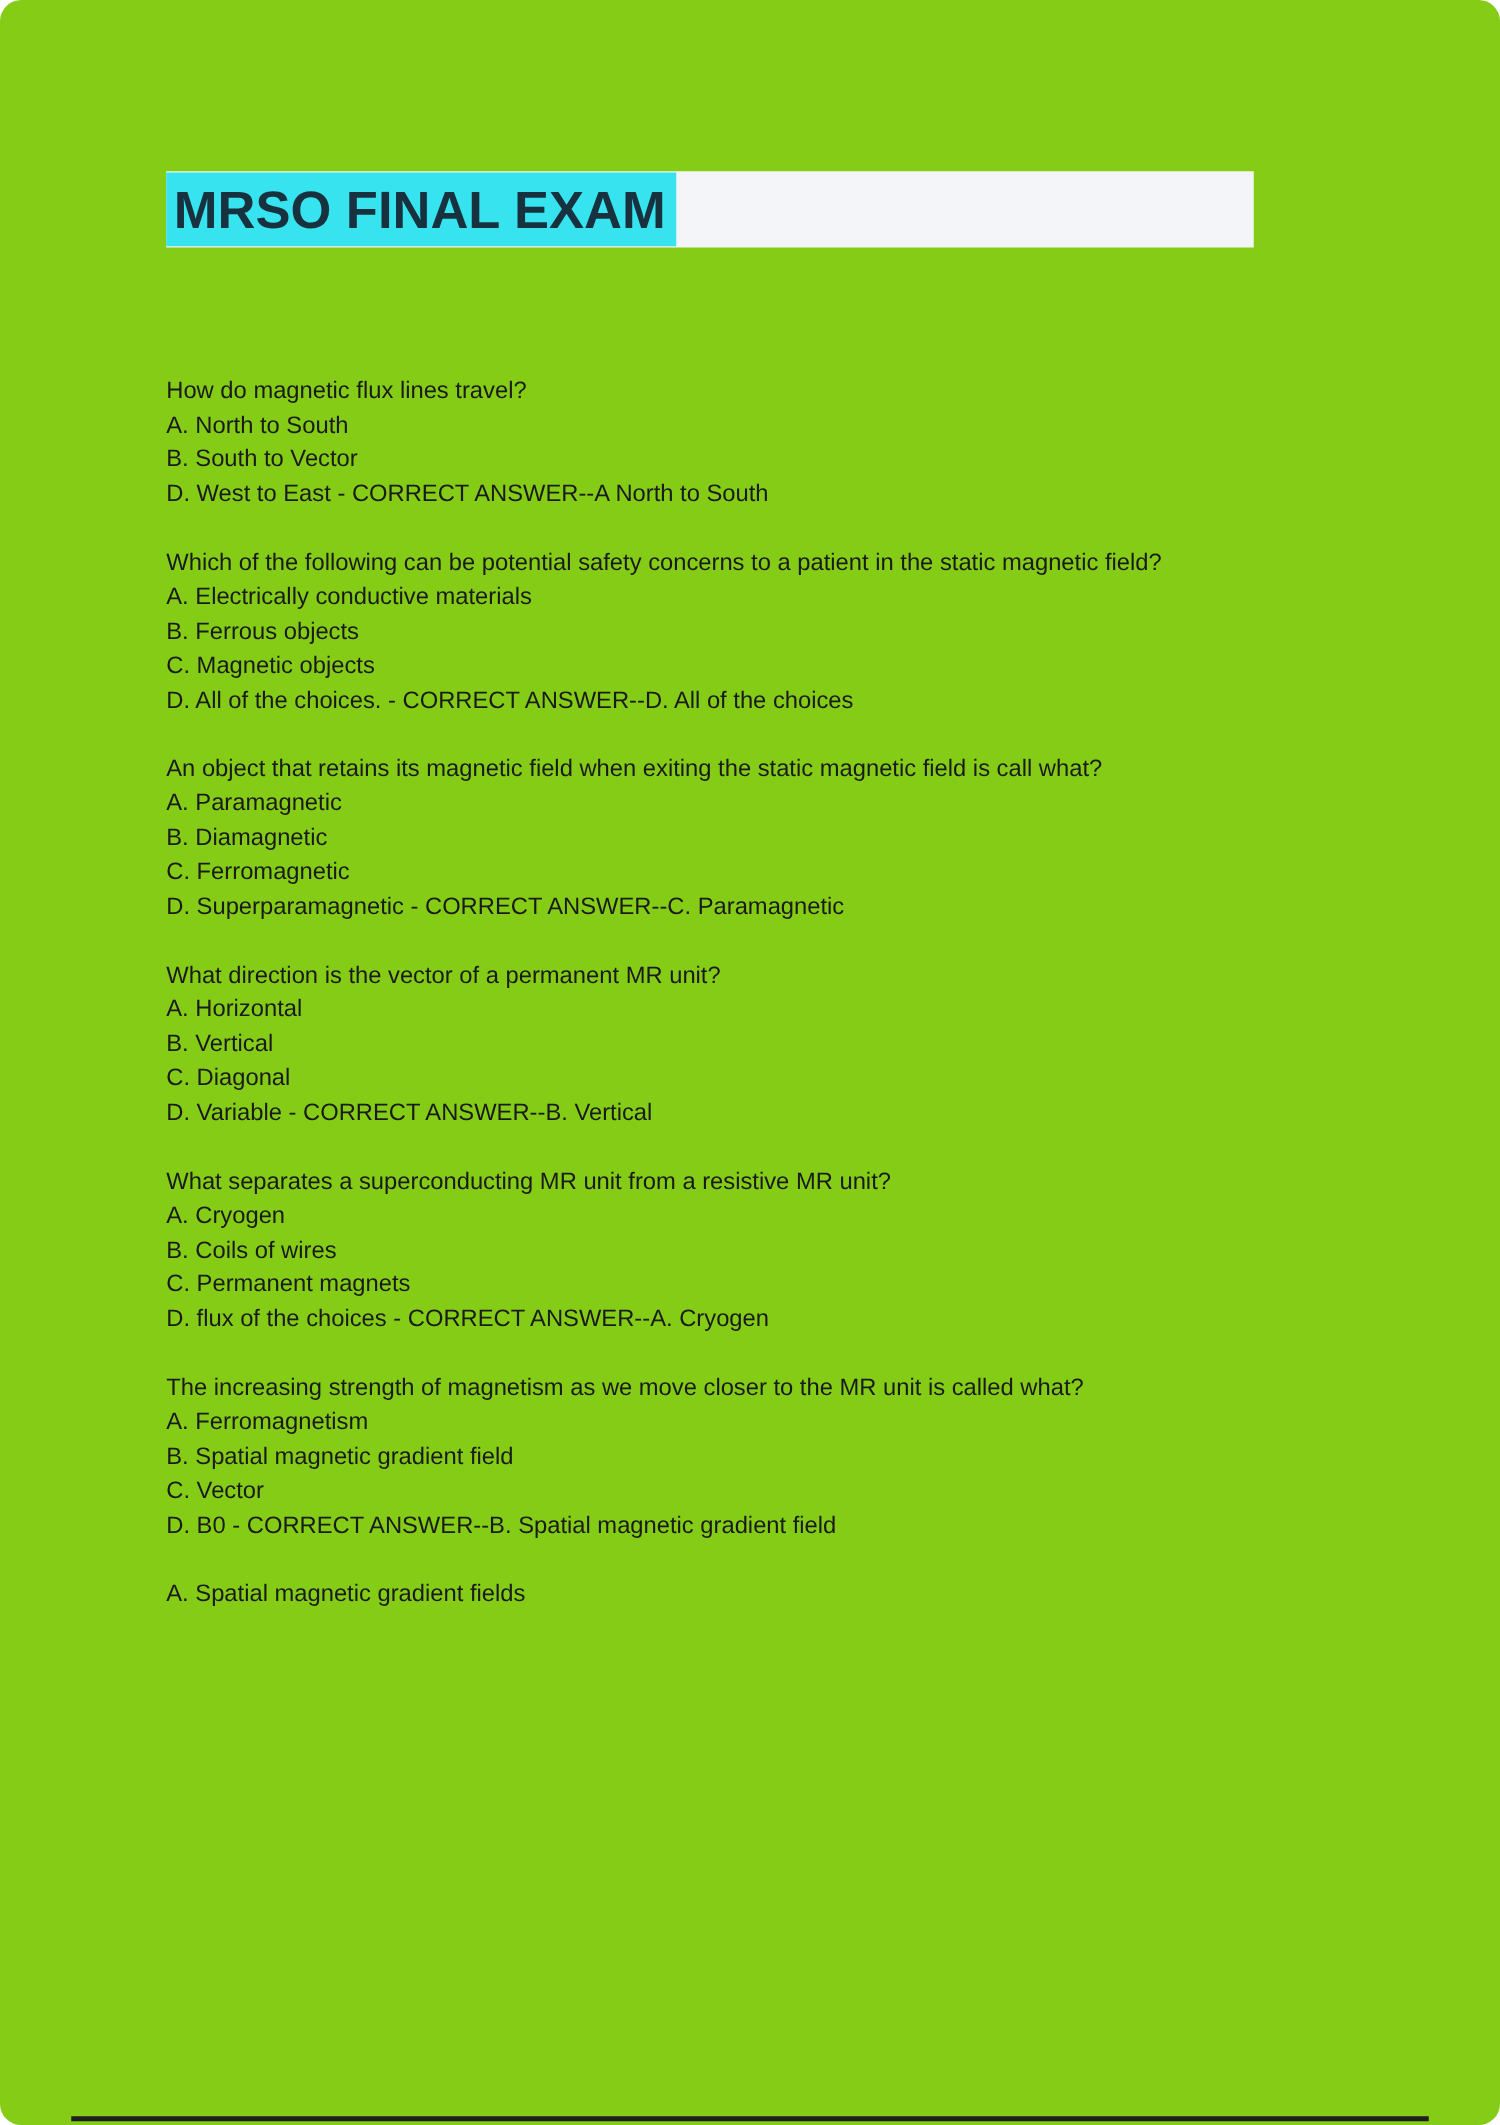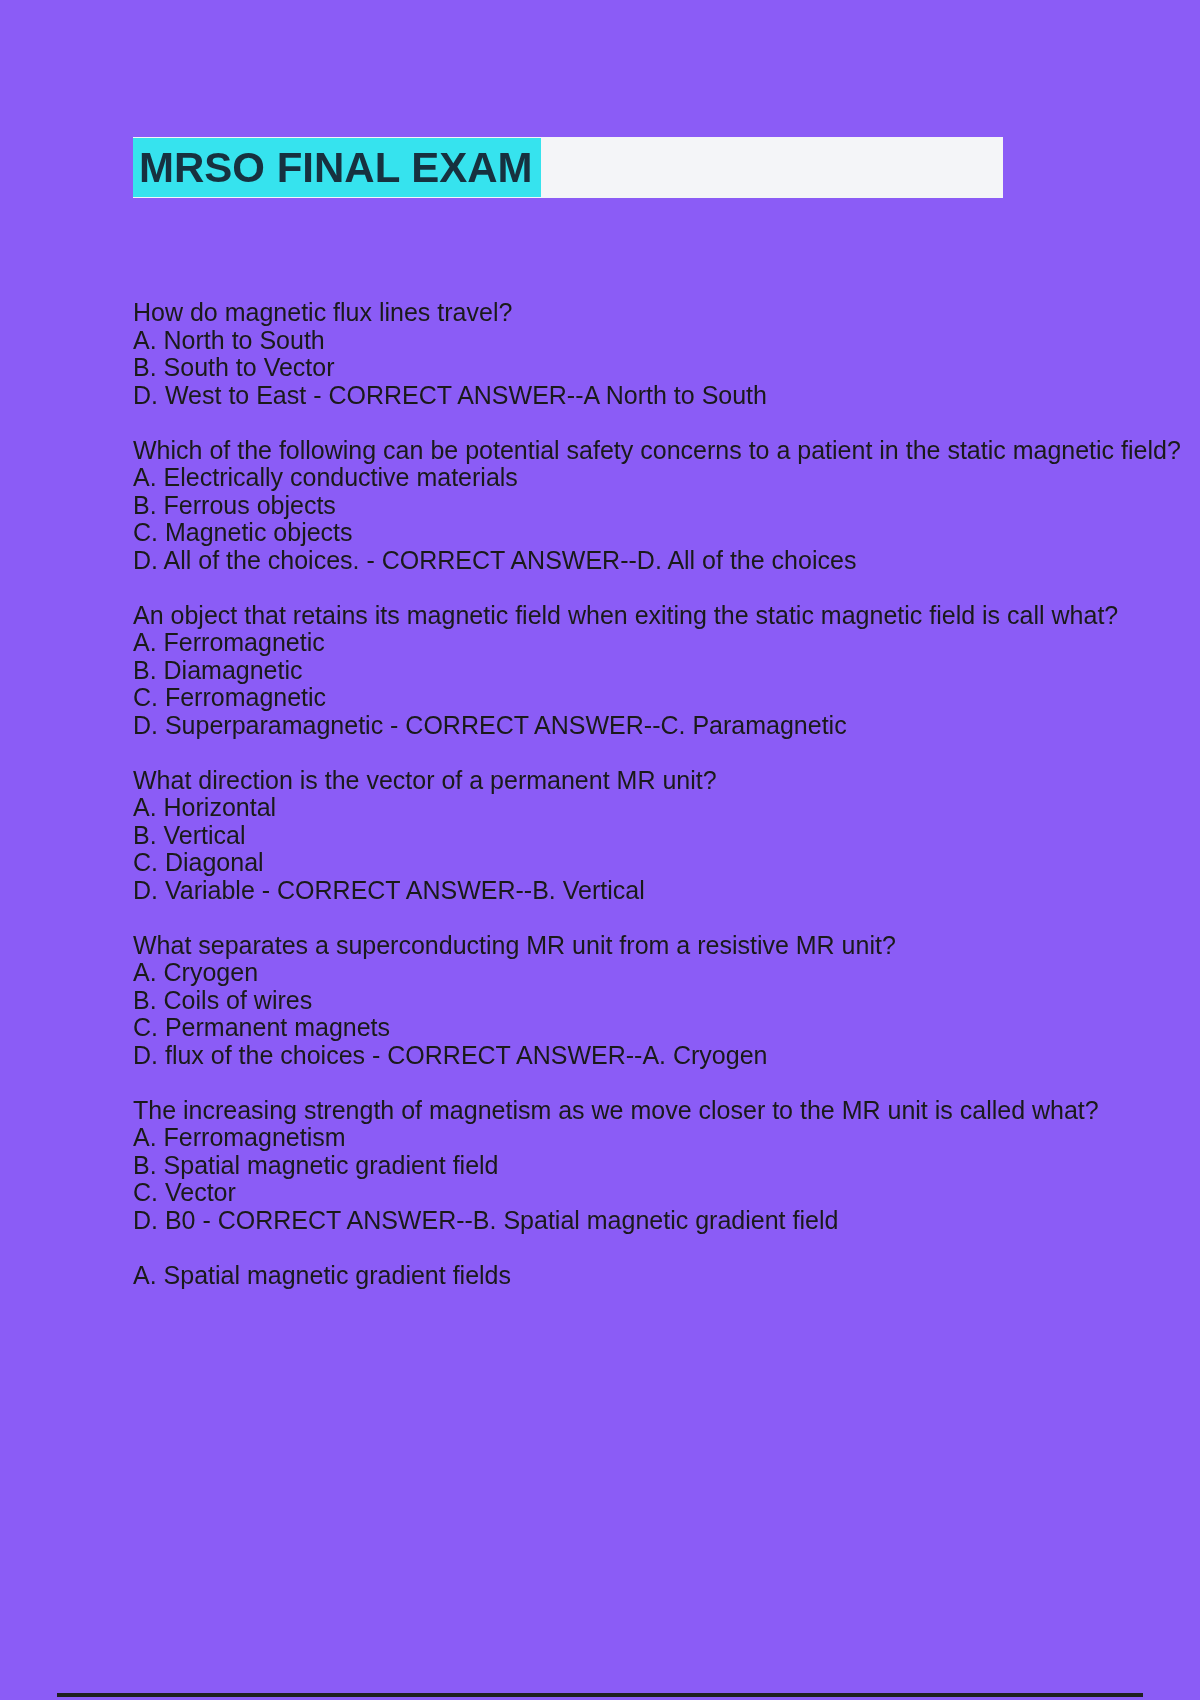--- a/index.html
+++ b/index.html
@@ -4,24 +4,25 @@
 <style>
   html, body {
     margin: 0;
     padding: 0;
     background: #ffffff;
   }
   .page {
     position: relative;
     width: 1200px;
     height: 1700px;
-    background: #8b5cf6;
+    background: #84cc16;
     overflow: hidden;
     font-family: "Liberation Sans", sans-serif;
     color: var(--text-color, #1a1a1a);
+    border-radius: 17px;
   }
   .title-band {
     position: absolute;
     left: 133px;
     top: 137px;
     width: 870px;
     height: 61px;
     background: var(--band-color, #f4f5f8);
     display: flex;
     align-items: center;
@@ -41,21 +42,21 @@
   .questions {
     position: absolute;
     left: 133px;
     top: 299px;
     width: 950px;
   }
   .question-block {
     margin: 0 0 27.5px 0;
   }
   .line {
-    font-size: 25px;
+    font-size: 19px;
     line-height: 27.5px;
     white-space: nowrap;
   }
   .bottom-rule {
     position: absolute;
     left: 57px;
     top: 1693px;
     width: 1086px;
     height: 4px;
     background: var(--rule-color, #1f1f1f);
@@ -79,21 +80,21 @@
       </div>
       <div class="question-block">
         <div class="line">Which of the following can be potential safety concerns to a patient in the static magnetic field?</div>
         <div class="line">A. Electrically conductive materials</div>
         <div class="line">B. Ferrous objects</div>
         <div class="line">C. Magnetic objects</div>
         <div class="line">D. All of the choices. - CORRECT ANSWER--D. All of the choices</div>
       </div>
       <div class="question-block">
         <div class="line">An object that retains its magnetic field when exiting the static magnetic field is call what?</div>
-        <div class="line">A. Ferromagnetic</div>
+        <div class="line">A. Paramagnetic</div>
         <div class="line">B. Diamagnetic</div>
         <div class="line">C. Ferromagnetic</div>
         <div class="line">D. Superparamagnetic - CORRECT ANSWER--C. Paramagnetic</div>
       </div>
       <div class="question-block">
         <div class="line">What direction is the vector of a permanent MR unit?</div>
         <div class="line">A. Horizontal</div>
         <div class="line">B. Vertical</div>
         <div class="line">C. Diagonal</div>
         <div class="line">D. Variable - CORRECT ANSWER--B. Vertical</div>

